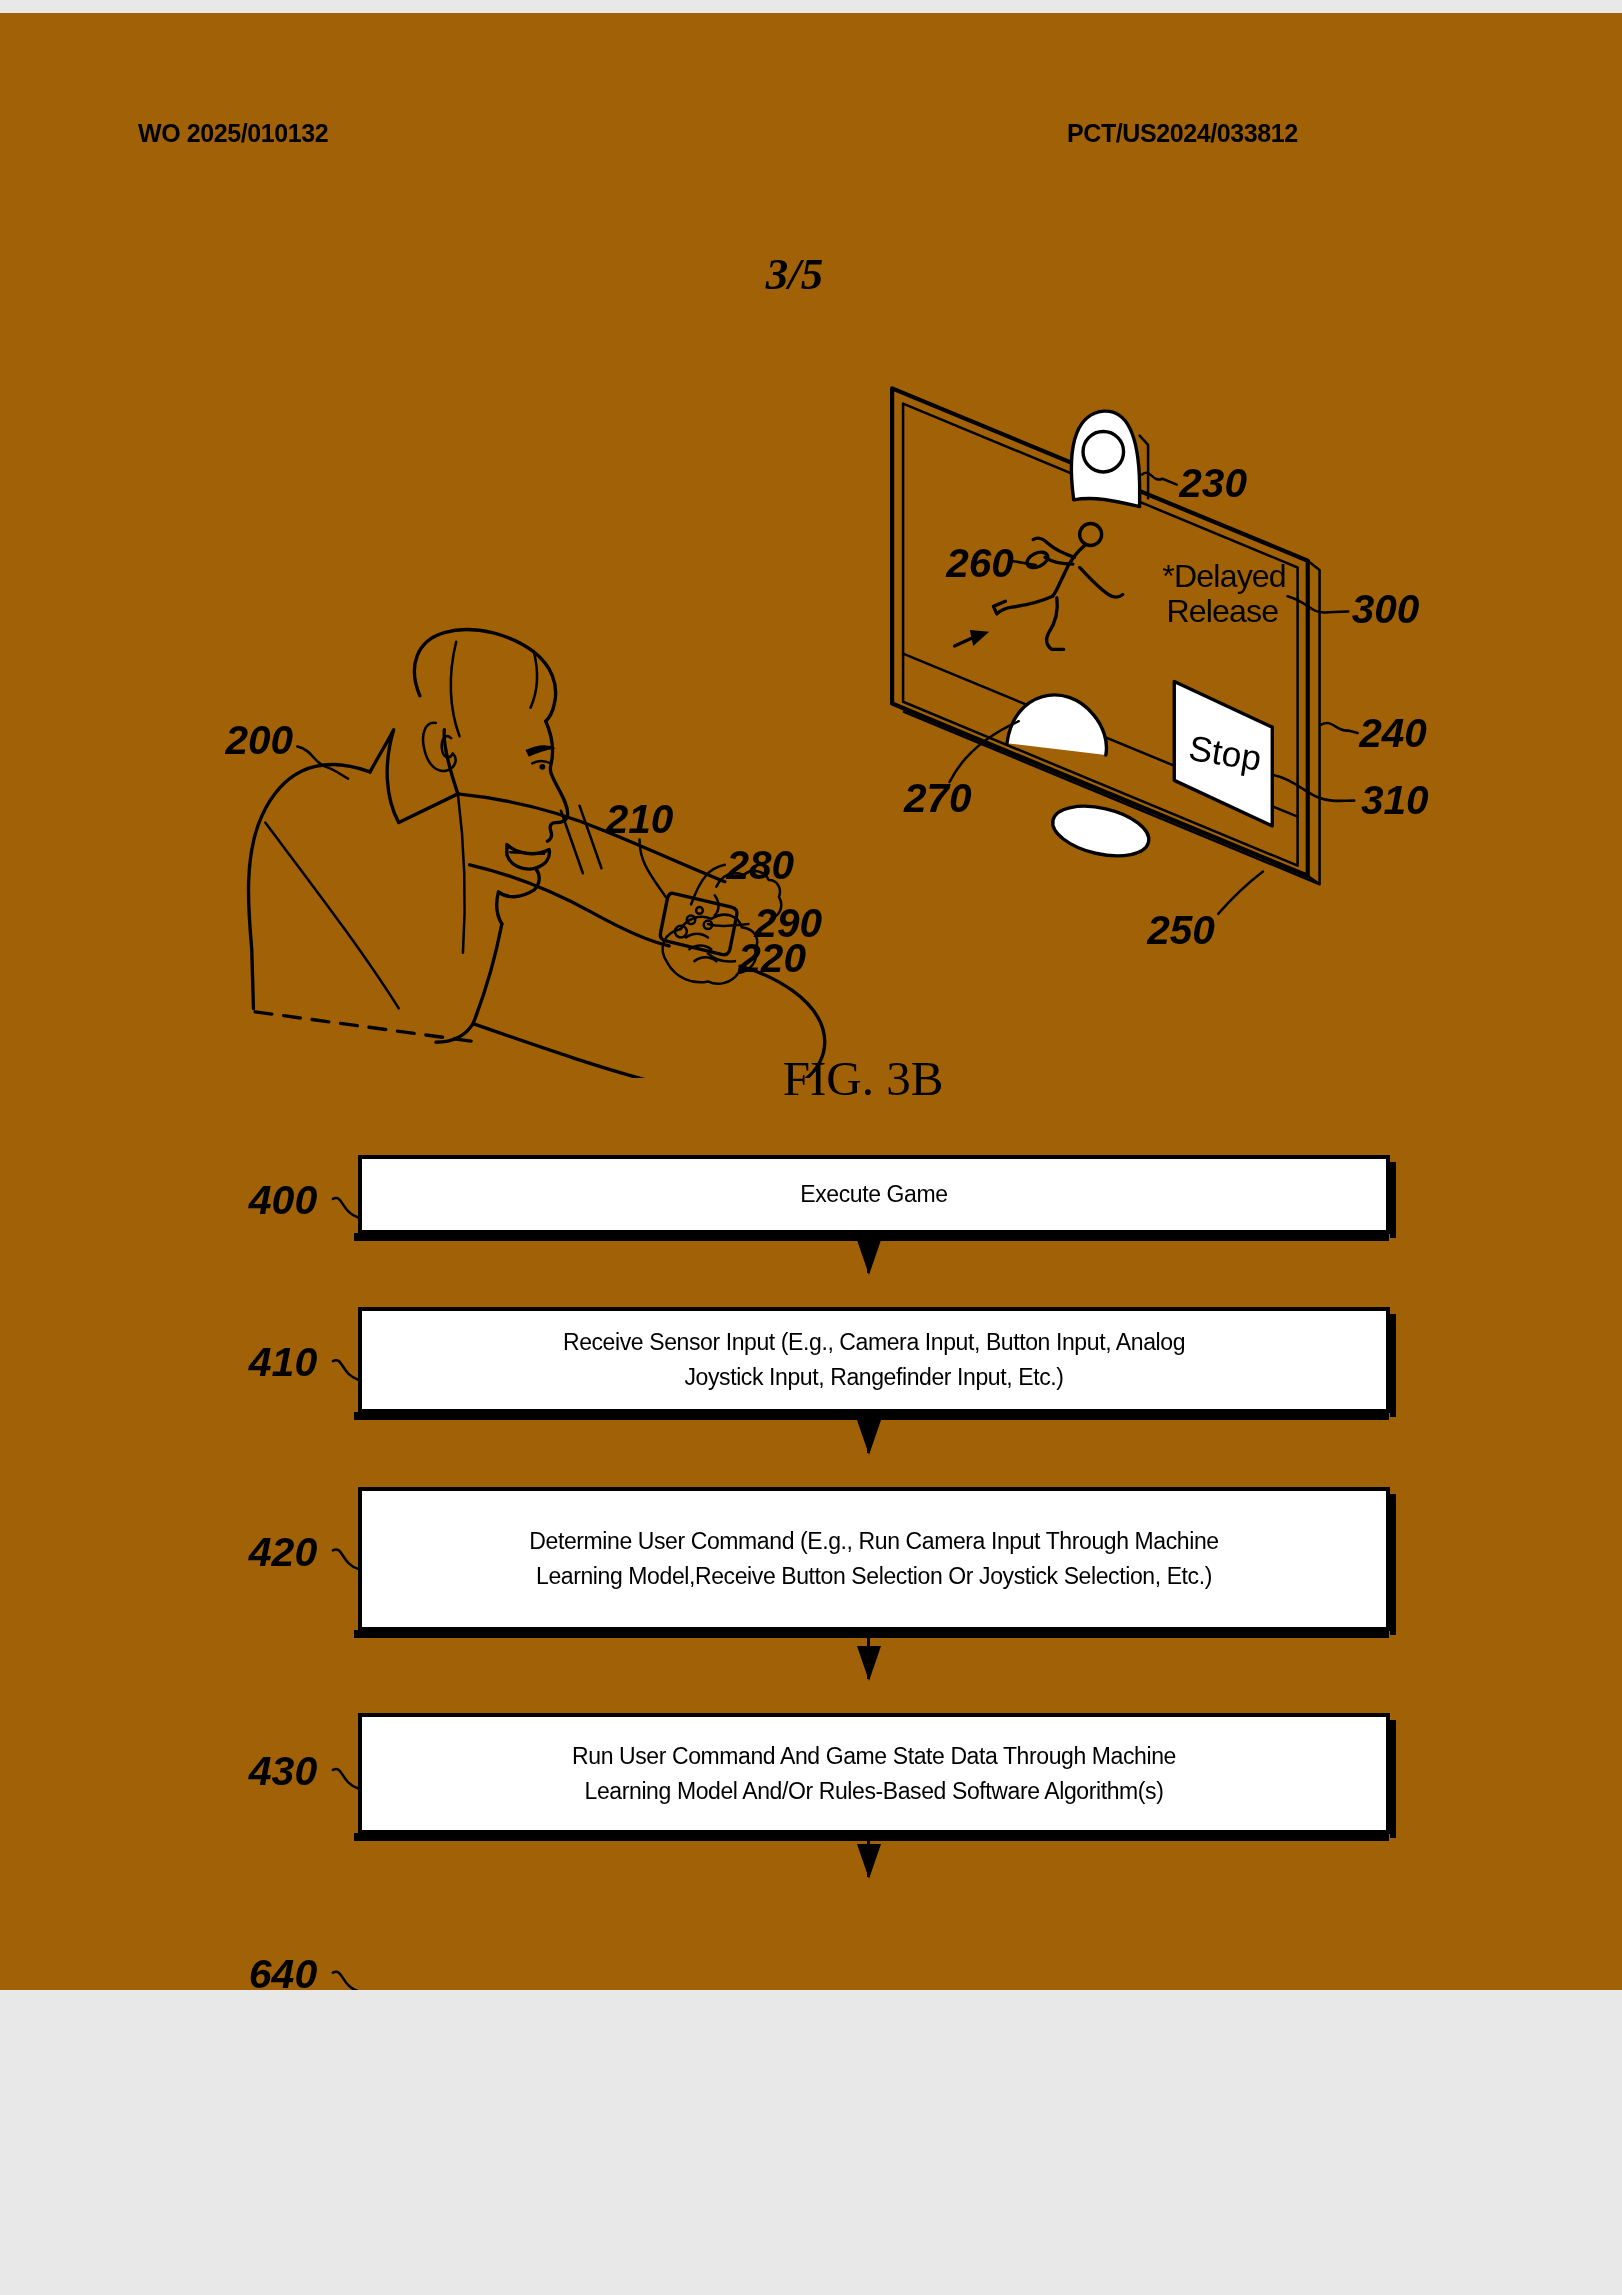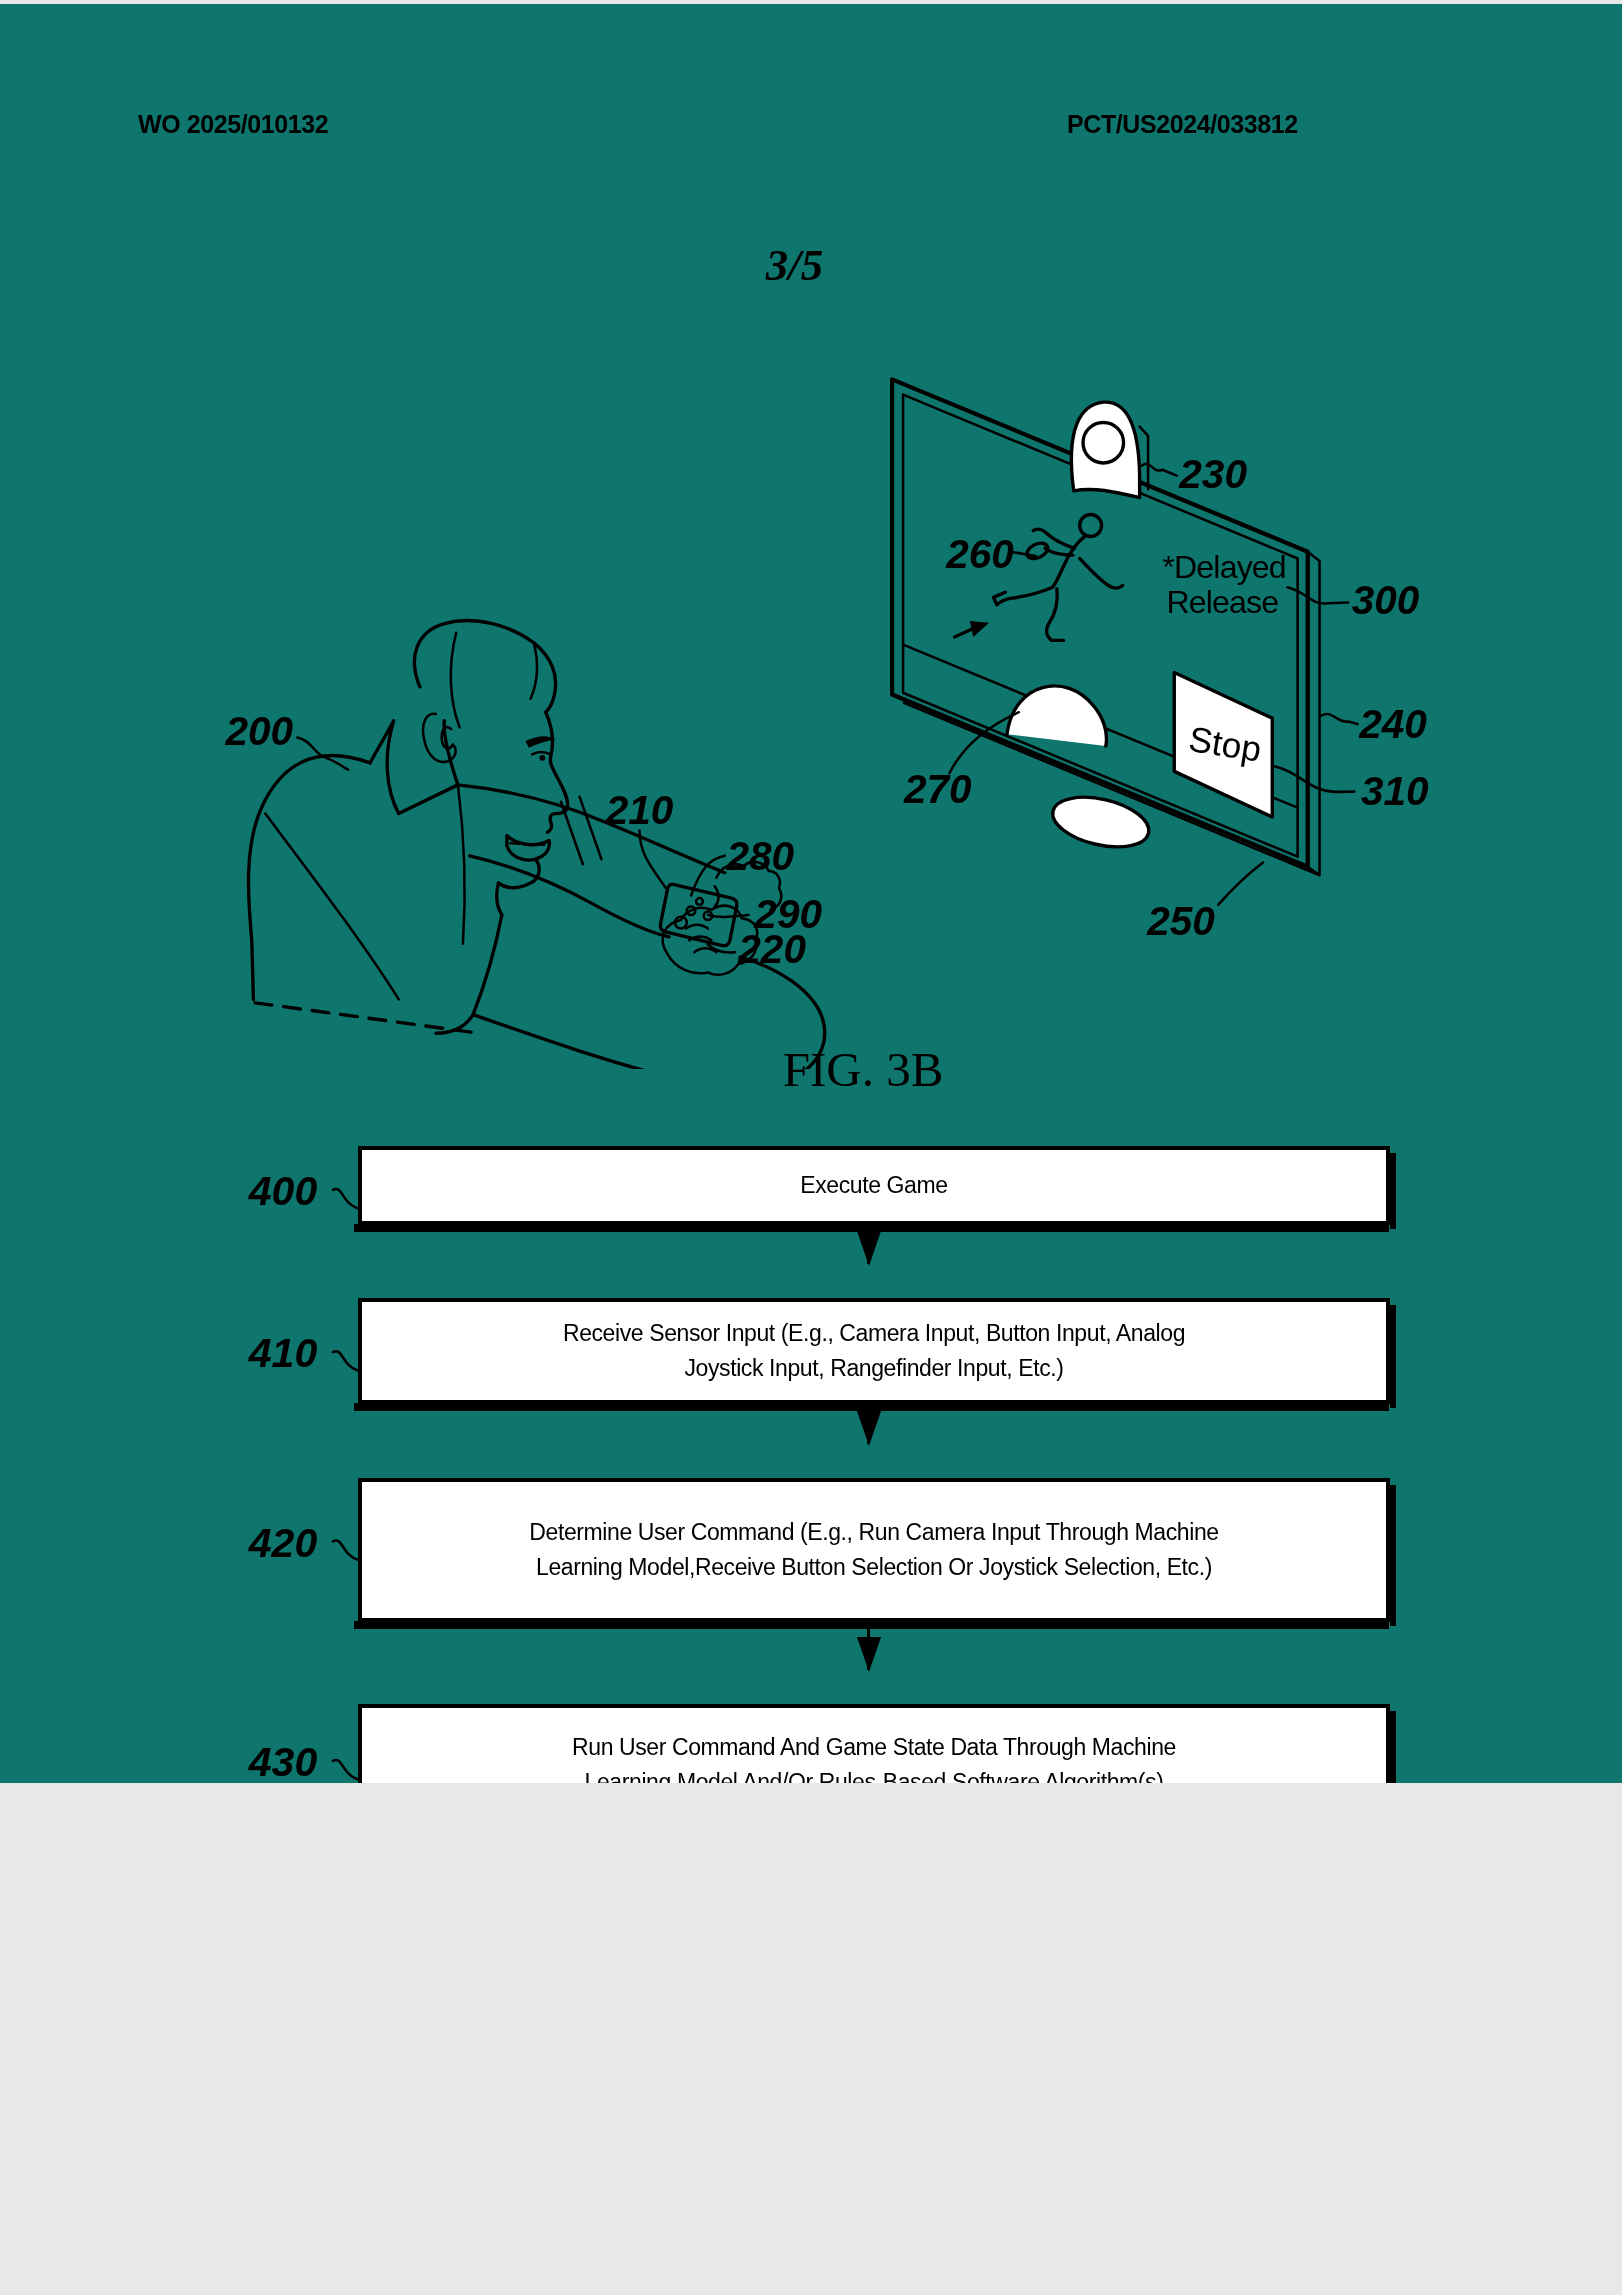--- a/index.html
+++ b/index.html
@@ -1,19 +1,19 @@
 <!DOCTYPE html>
 <html style="font-size:13.5px"><head>
 <meta charset="utf-8">
 <style>
   html,body{margin:0;padding:0;background:#e8e8e8;}
   .page{
-    position:relative;width:1622px;height:1779px;background:#0f766e;
+    position:relative;width:1622px;height:1977px;background:#a16207;
     font-family:"Liberation Sans",sans-serif;color:#000;overflow:hidden;
-    margin:4px auto;
+    margin:13px auto;
   }
   .hdr{position:absolute;top:106px;font-weight:700;font-size:25px;letter-spacing:-0.4px;}
   .hdr-left{left:138px;}
   .hdr-right{left:1067px;}
   .pagenum{
     position:absolute;top:235px;left:693px;width:203px;text-align:center;
     font-family:"Liberation Serif",serif;font-style:italic;font-weight:700;font-size:45px;
   }
   .figcap{
     position:absolute;font-family:"Liberation Serif",serif;font-size:49px;

